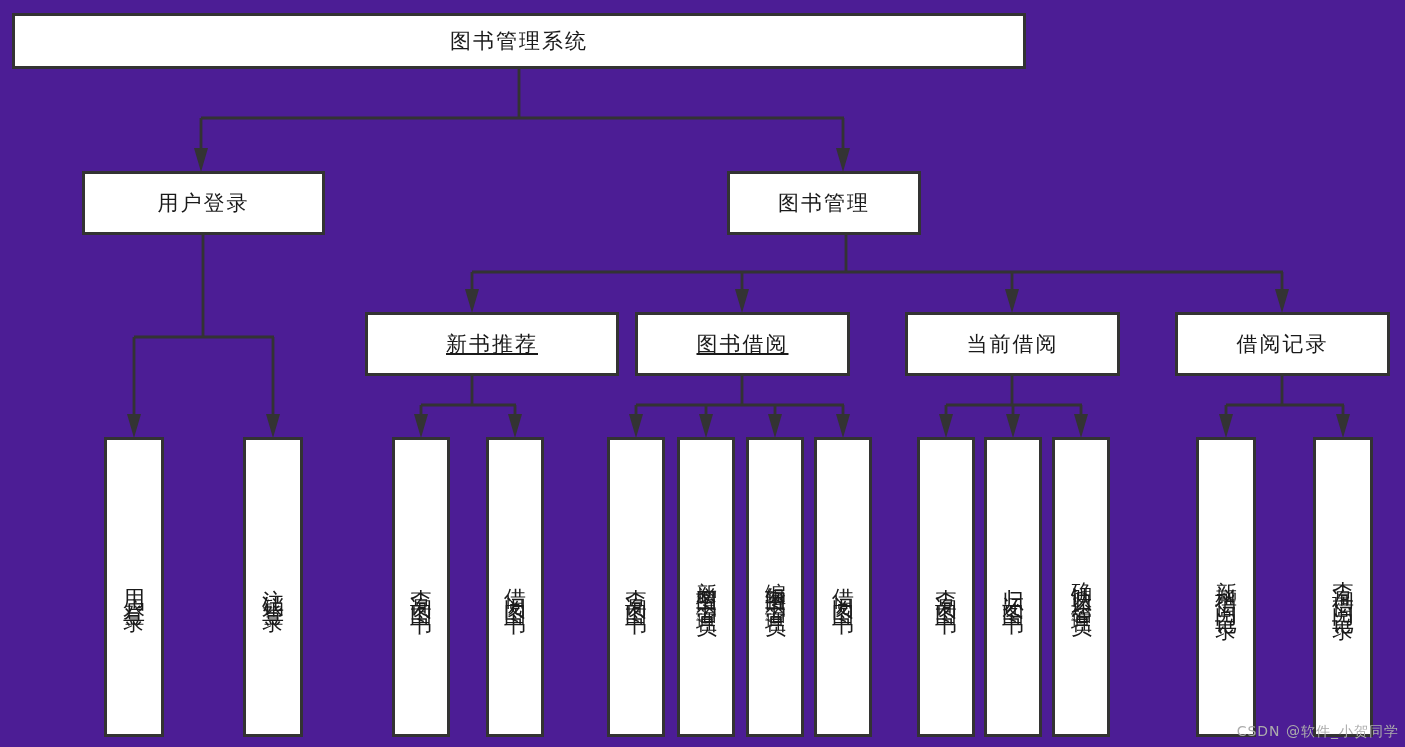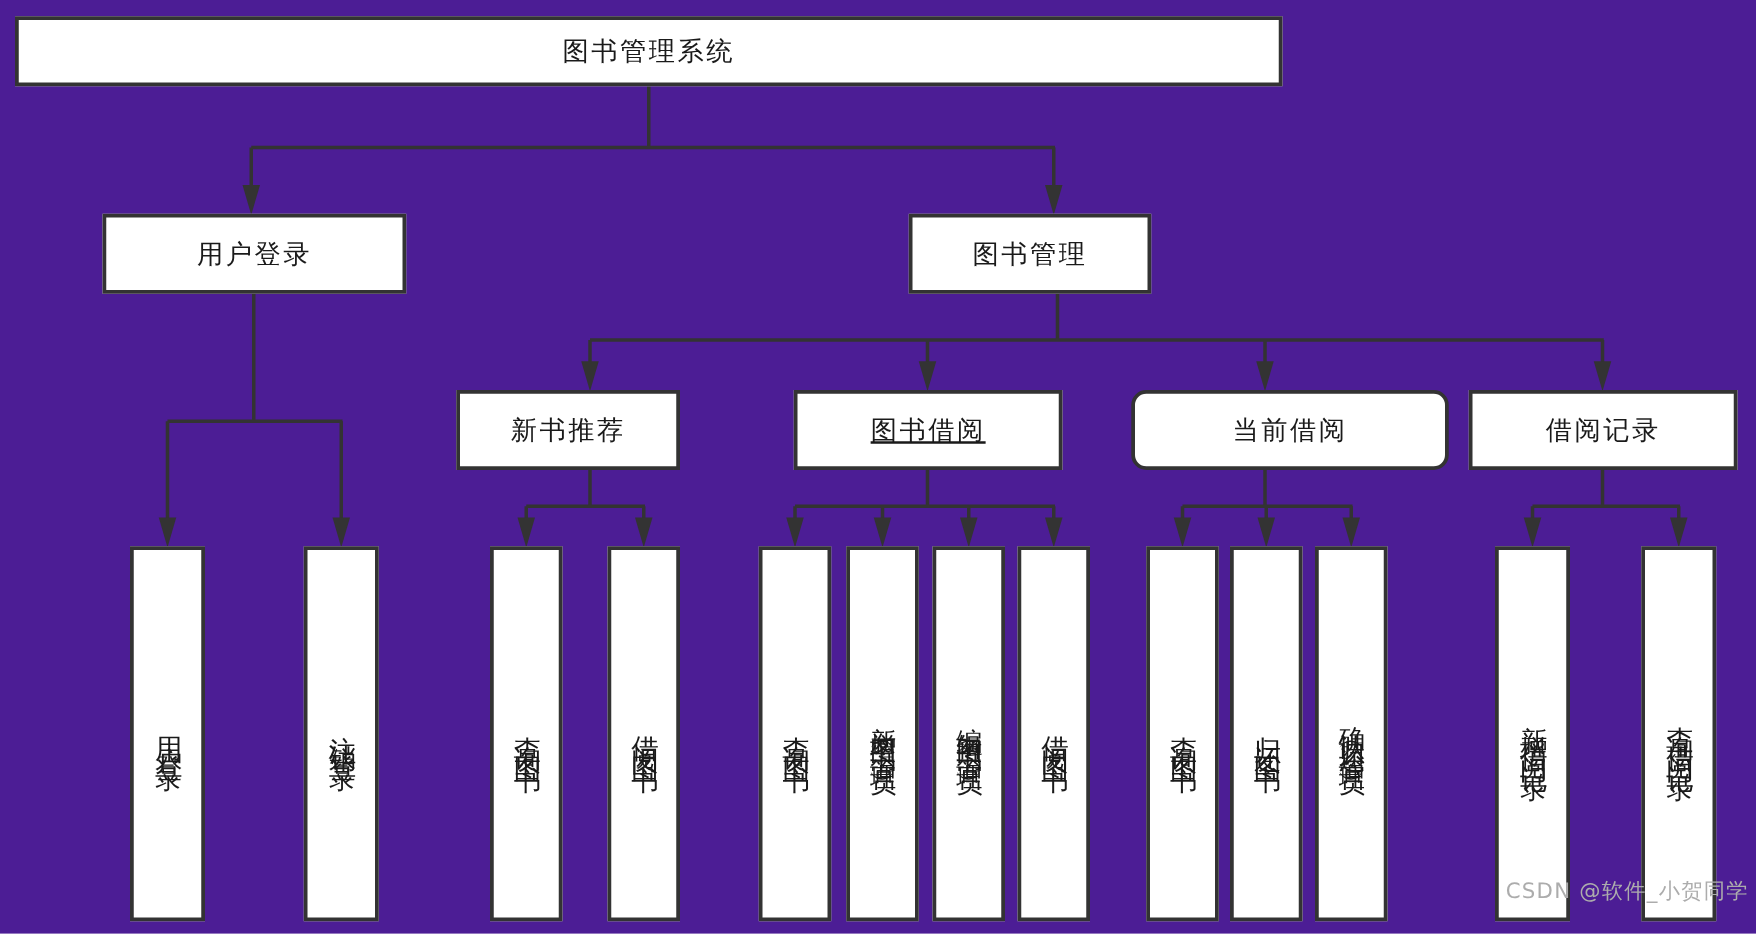--- a/index.html
+++ b/index.html
@@ -43,22 +43,22 @@
     letter-spacing: 8px;
     line-height: 1;
   }
   .vbox.tight .vtext {
     letter-spacing: 5px;
     font-size: 21px;
   }
   .watermark {
     position: absolute;
     right: 6px;
-    bottom: 23px;
-    font-size: 17px;
+    bottom: 6px;
+    font-size: 14px;
     color: #acacac;
     letter-spacing: 1px;
     white-space: nowrap;
   }
 </style>
 </head>
 <body>
 
 <div id="canvas">
 
@@ -103,23 +103,23 @@
       <polygon points="1219,414 1233,414 1226,438"></polygon>
       <polygon points="1336,414 1350,414 1343,438"></polygon>
     </g>
   </svg>
 
   <div class="node hbox" style="left:12px; top:13px; width:1014px; height:56px;">图书管理系统</div>
 
   <div class="node hbox" style="left:82px; top:171px; width:243px; height:64px;">用户登录</div>
   <div class="node hbox" style="left:727px; top:171px; width:194px; height:64px;">图书管理</div>
 
-  <div class="node hbox" style="left:365px; top:312px; width:179px; height:64px;">新书推荐</div>
+  <div class="node hbox" style="left:365px; top:312px; width:254px; height:64px;text-decoration:underline;">新书推荐</div>
   <div class="node hbox" style="left:635px; top:312px; width:215px; height:64px;text-decoration:underline;">图书借阅</div>
-  <div class="node hbox" style="left:905px; top:312px; width:254px; height:64px;border-radius:12px;">当前借阅</div>
+  <div class="node hbox" style="left:905px; top:312px; width:215px; height:64px;">当前借阅</div>
   <div class="node hbox" style="left:1175px; top:312px; width:215px; height:64px;">借阅记录</div>
 
   <div class="node vbox" style="left:104px; top:437px; width:60px; height:300px;">
     <span class="vtext">用户登录</span>
   </div>
   <div class="node vbox" style="left:243px; top:437px; width:60px; height:300px;">
     <span class="vtext">注销登录</span>
   </div>
 
   <div class="node vbox" style="left:392px; top:437px; width:58px; height:300px;">

